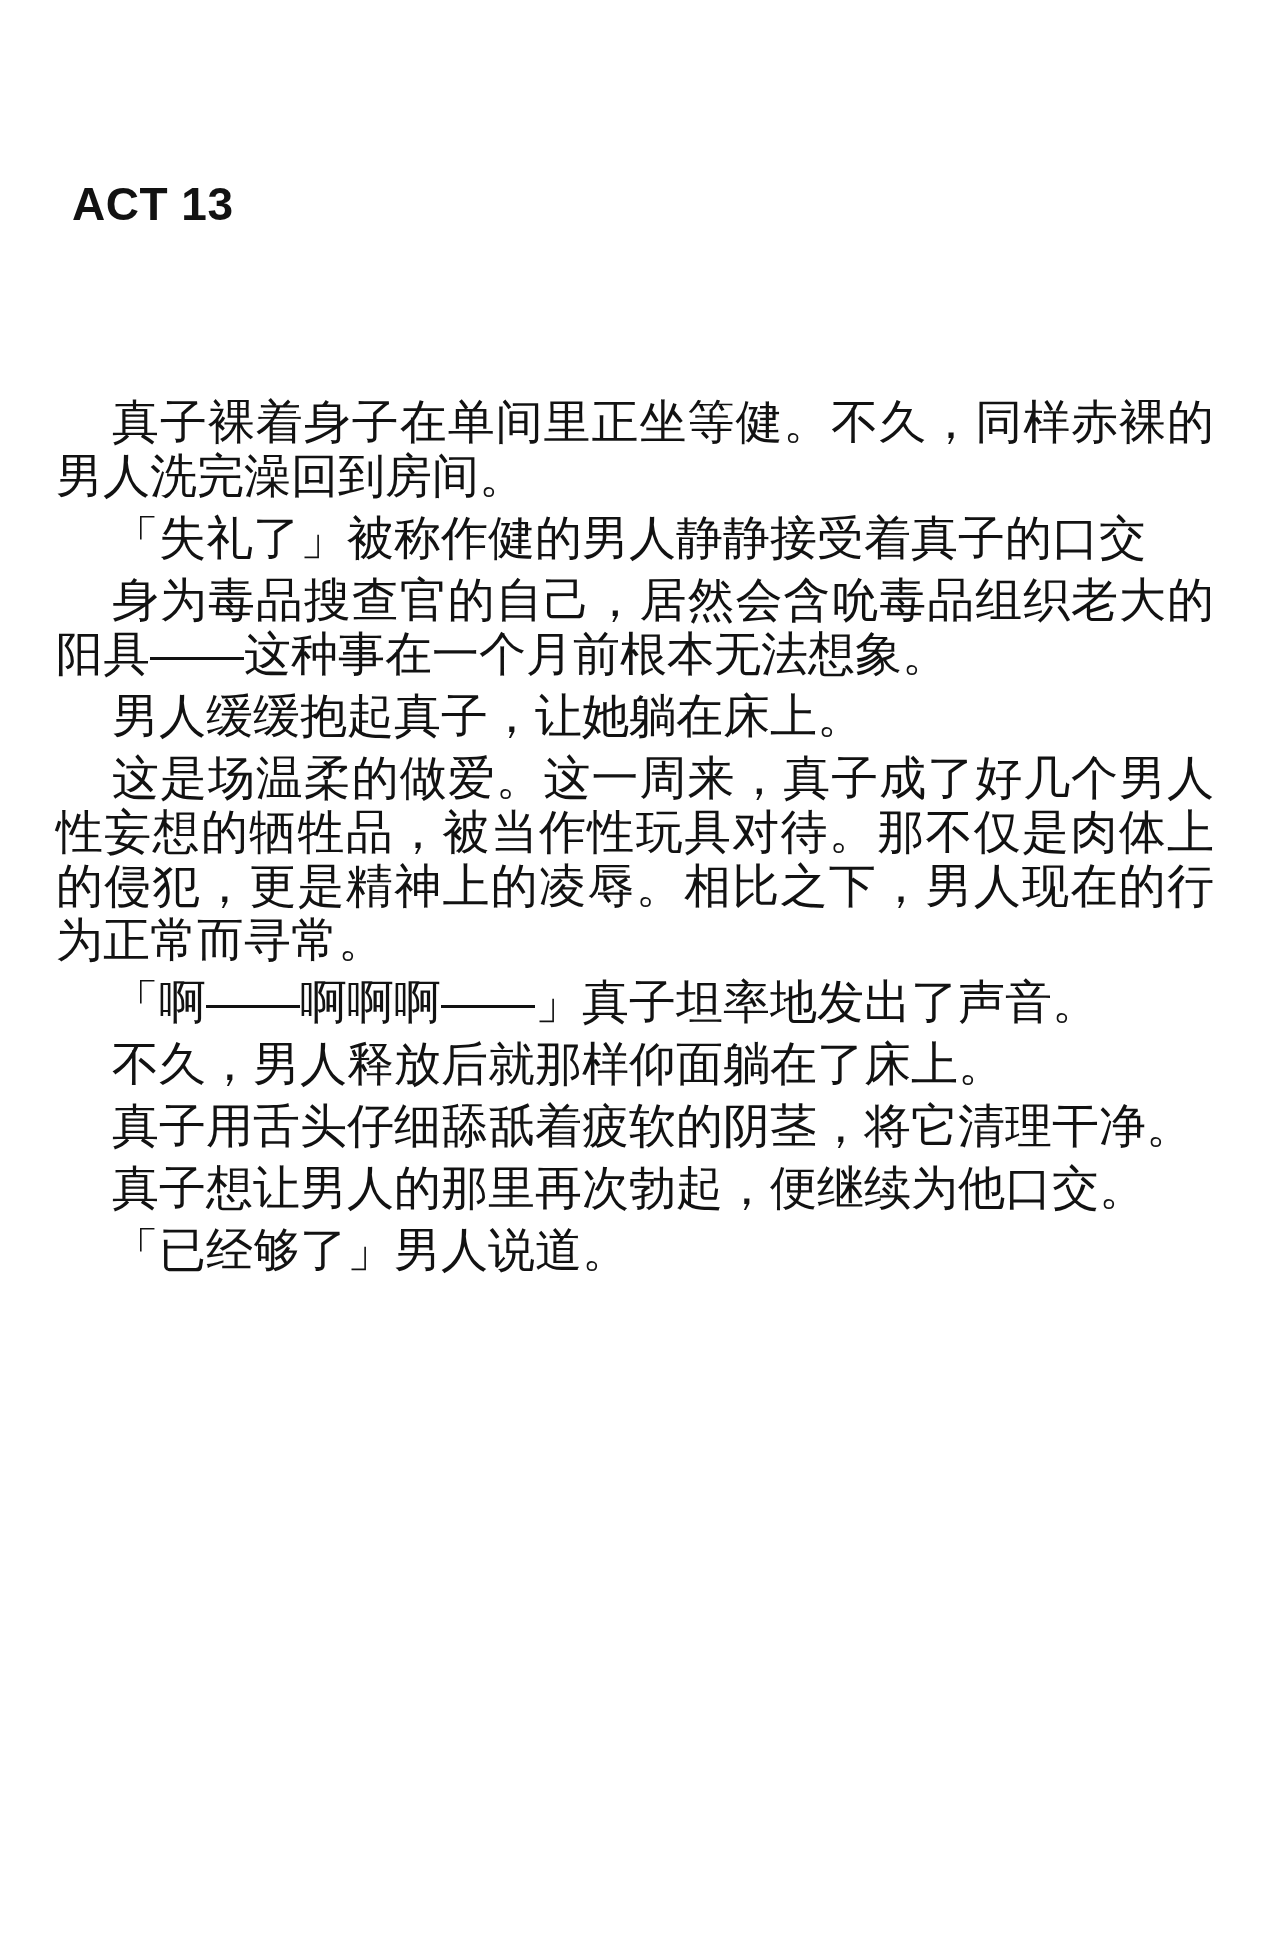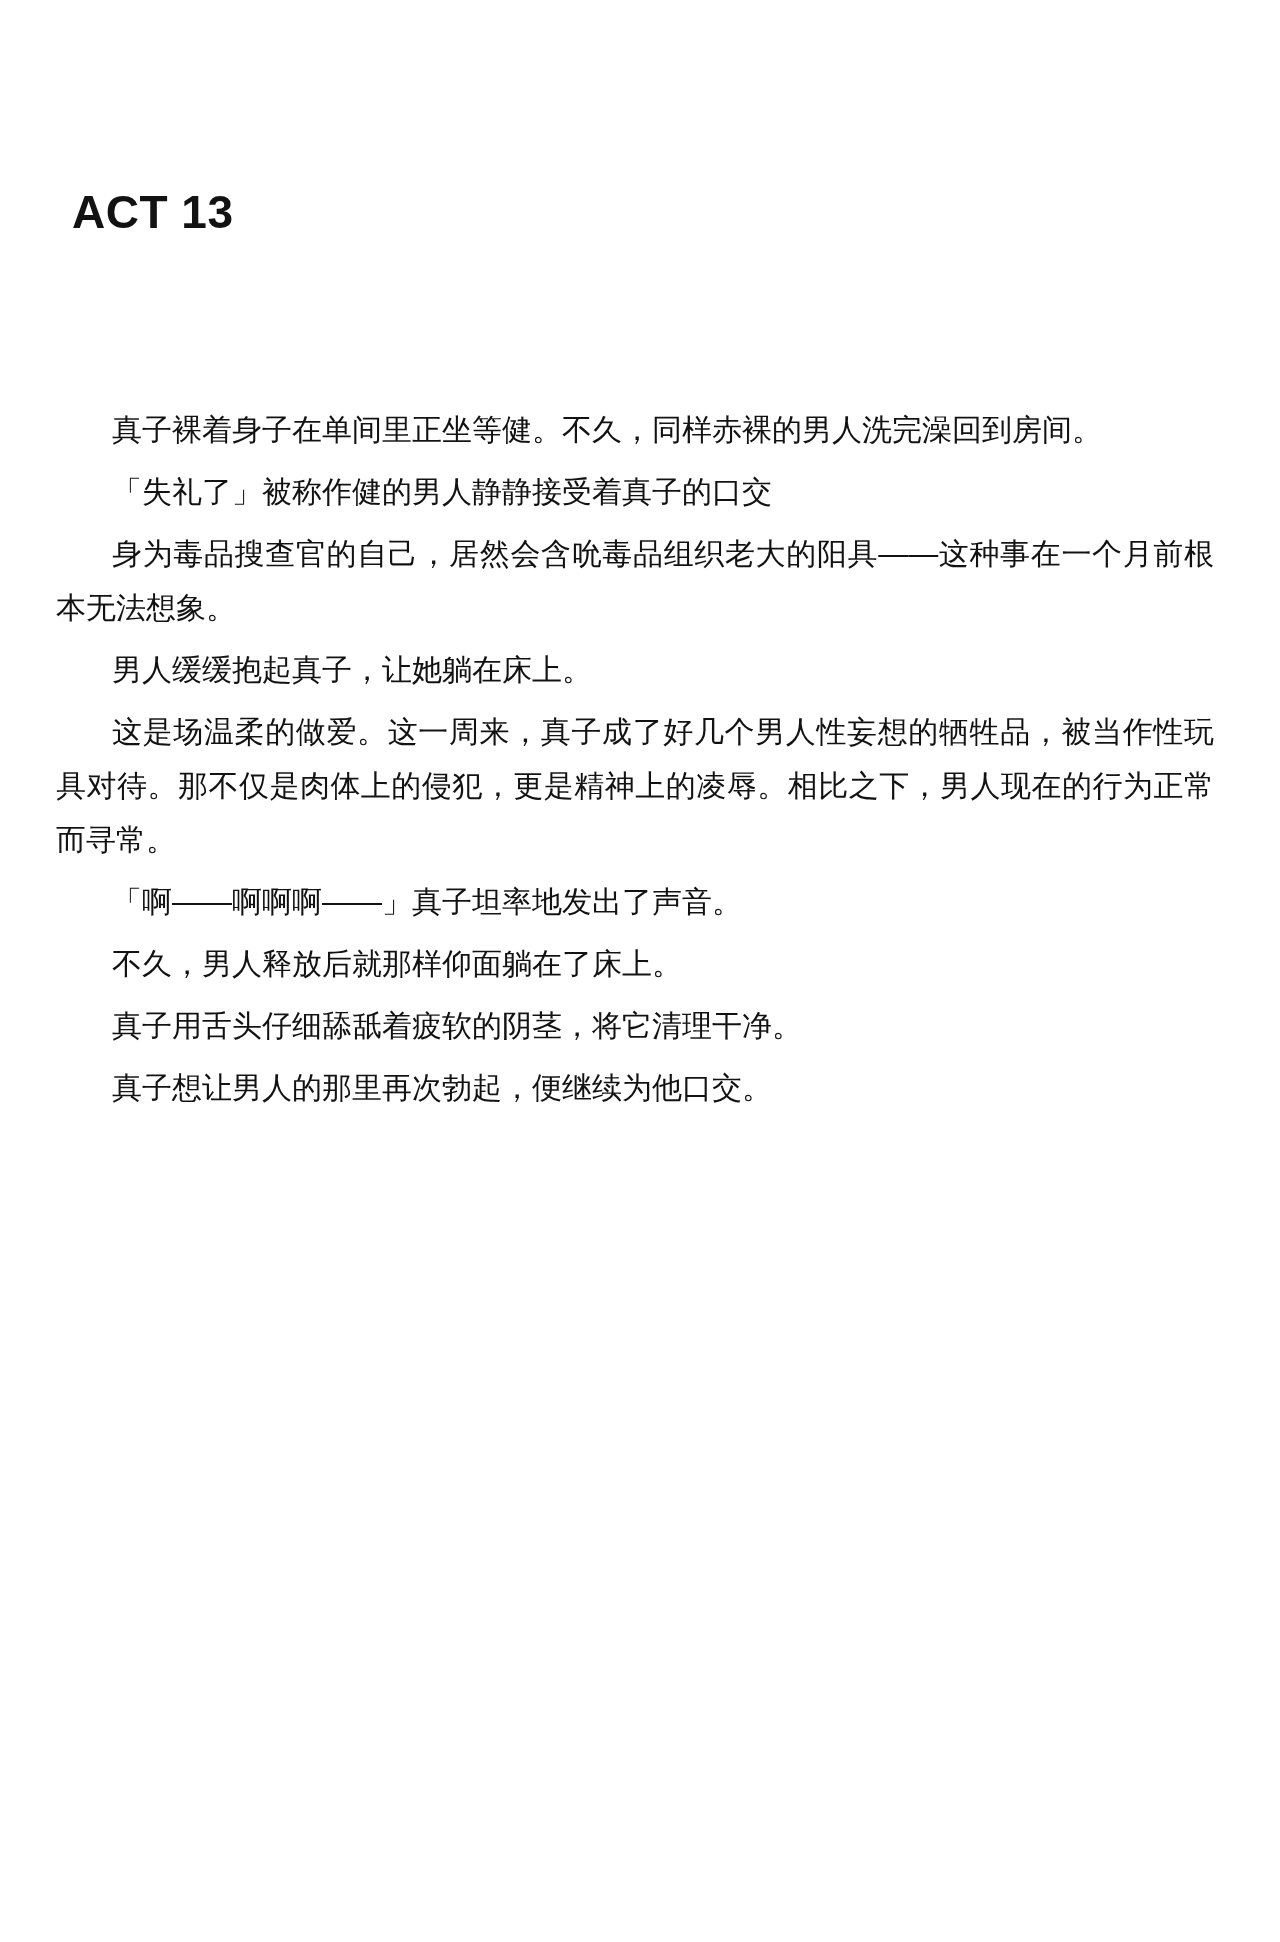--- a/index.html
+++ b/index.html
@@ -15,31 +15,31 @@
     color: #121212;
     -webkit-font-smoothing: antialiased;
   }
   .page {
     width: 1280px;
     height: 1942px;
     background: #ffffff;
     box-sizing: border-box;
   }
   .chapter-heading {
-    margin: 12px 0 168px 0;
+    margin: 4px 0 168px 0;
     padding: 177px 0 0 72px;
     font-size: 46px;
     line-height: 46px;
     font-weight: 700;
     letter-spacing: 0.5px;
     color: #121212;
   }
   .chapter-body {
     padding: 0 66px 0 56px; 
-    font-size: 30px;
+    font-size: 47px;
     line-height: 54px;
     text-align: justify;
     text-justify: inter-ideograph;
     word-break: normal;
     overflow-wrap: break-word;
   }
   .chapter-body p {
     margin: 0 0 8px 0;
     text-indent: 56px;
   }
@@ -53,14 +53,15 @@
   <div class="chapter-body">
     <p>真子裸着身子在单间里正坐等健。不久，同样赤裸的男人洗完澡回到房间。</p>
     <p>「失礼了」被称作健的男人静静接受着真子的口交</p>
     <p>身为毒品搜查官的自己，居然会含吮毒品组织老大的阳具——这种事在一个月前根本无法想象。</p>
     <p>男人缓缓抱起真子，让她躺在床上。</p>
     <p>这是场温柔的做爱。这一周来，真子成了好几个男人性妄想的牺牲品，被当作性玩具对待。那不仅是肉体上的侵犯，更是精神上的凌辱。相比之下，男人现在的行为正常而寻常。</p>
     <p>「啊——啊啊啊——」真子坦率地发出了声音。</p>
     <p>不久，男人释放后就那样仰面躺在了床上。</p>
     <p>真子用舌头仔细舔舐着疲软的阴茎，将它清理干净。</p>
     <p>真子想让男人的那里再次勃起，便继续为他口交。</p>
+    <p>「已经够了」男人说道。</p>
   </div>
 </main>
 
 </body></html>

